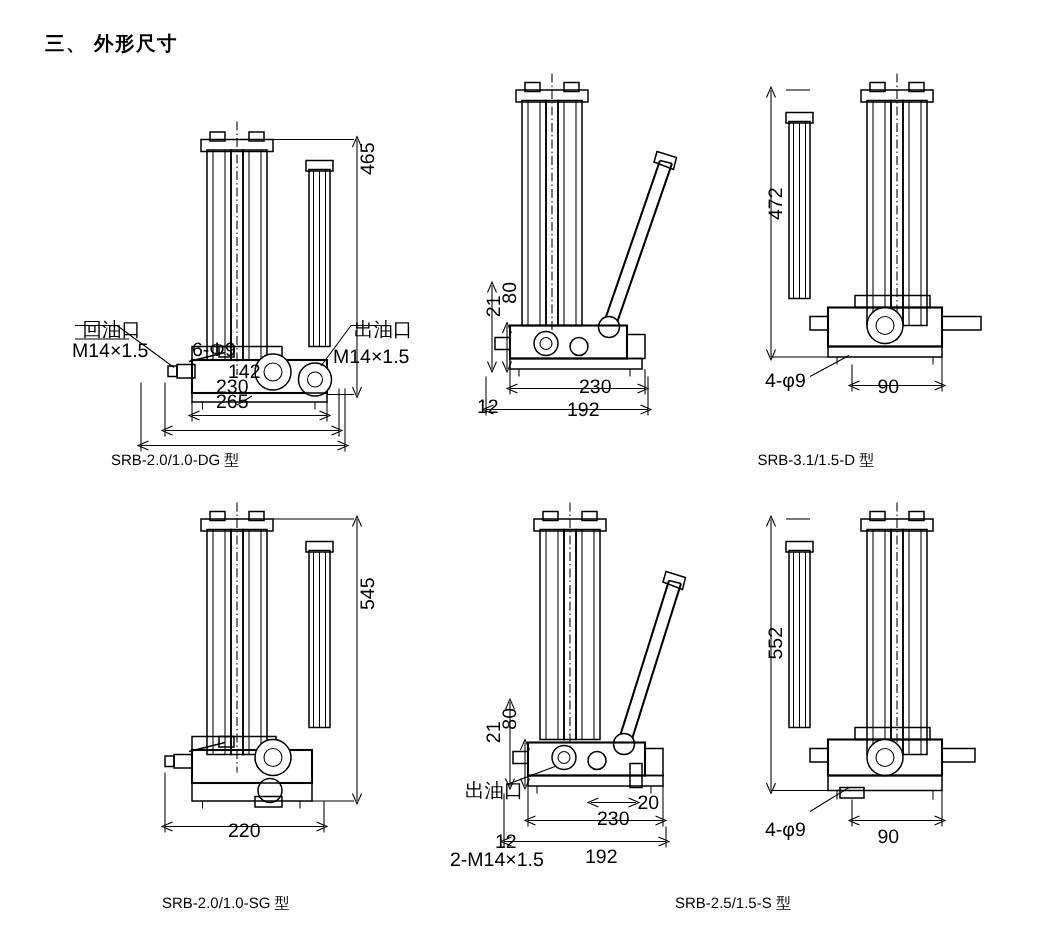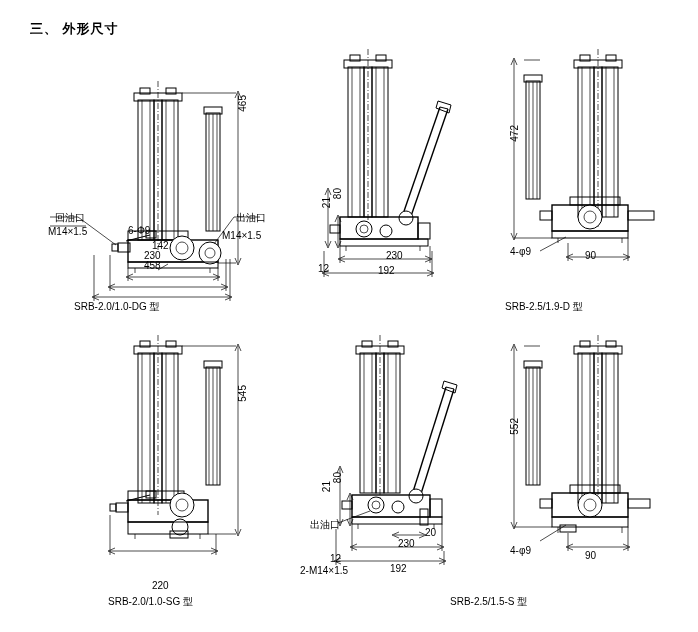--- a/index.html
+++ b/index.html
@@ -1,21 +1,21 @@
 <!DOCTYPE html>
 <html><head>
 <meta charset="utf-8">
 <style>
   html,body{margin:0;padding:0;background:#fff;}
   body{width:698px;height:632px;position:relative;overflow:hidden;
        font-family:"Liberation Sans","DejaVu Sans",sans-serif;color:#000;}
   .sect-title{position:absolute;left:30px;top:20px;font-size:13px;font-weight:bold;letter-spacing:1px;text-align:right;}
   .fig{position:absolute;}
   .cap{position:absolute;font-size:10px;white-space:nowrap;}
-  .lbl{position:absolute;font-size:10px;white-space:nowrap;}
+  .lbl{position:absolute;font-size:13px;white-space:nowrap;}
   .lbl.v{writing-mode:vertical-rl;transform:rotate(180deg);}
   svg{display:block;overflow:visible;}
   .ln{stroke:#000;stroke-width:1;fill:none;}
   .ln2{stroke:#000;stroke-width:1.4;fill:none;}
   .thin{stroke:#000;stroke-width:.7;fill:none;}
   .dash{stroke:#000;stroke-width:.7;fill:none;stroke-dasharray:6 2 1 2;}
   .wfill{fill:#fff;stroke:#000;stroke-width:1;}
 </style>
 </head>
 <body>
@@ -94,21 +94,21 @@
   <line class="thin" x1="20" y1="181" x2="56" y2="181"></line>
   <line class="thin" x1="204" y1="172" x2="184" y2="199"></line>
   <line class="thin" x1="204" y1="172" x2="230" y2="172"></line>
 
   <line class="thin" x1="128" y1="225" x2="138" y2="219"></line>
 </svg>
 </div>
 <div class="lbl v" style="left:237px;top:95px;">465</div>
 <div class="lbl" style="left:152px;top:240px;">142</div>
 <div class="lbl" style="left:144px;top:250px;">230</div>
-<div class="lbl" style="left:144px;top:260px;">458</div>
+<div class="lbl" style="left:144px;top:260px;">265</div>
 <div class="lbl" style="left:128px;top:225px;">6-Φ9</div>
 <div class="lbl" style="left:55px;top:211px;">回油口</div>
 <div class="lbl" style="left:48px;top:226px;">M14×1.5</div>
 <div class="lbl" style="left:236px;top:211px;">出油口</div>
 <div class="lbl" style="left:222px;top:230px;">M14×1.5</div>
 <div class="cap" style="left:74px;top:300px;">SRB-2.0/1.0-DG 型</div>
 
 <div class="fig" style="left:320px;top:45px;">
 <svg width="180" height="240" viewBox="0 0 180 240">
 
@@ -209,21 +209,21 @@
   <path class="thin" d="M123,209 L130,212 L123,215"></path>
   <line class="thin" x1="68" y1="198" x2="68" y2="216"></line>
   <line class="thin" x1="128" y1="193" x2="128" y2="216"></line>
 
   <line class="thin" x1="40" y1="206" x2="66" y2="192"></line>
 </svg>
 </div>
 <div class="lbl v" style="left:509px;top:125px;">472</div>
 <div class="lbl" style="left:510px;top:246px;">4-φ9</div>
 <div class="lbl" style="left:585px;top:250px;">90</div>
-<div class="cap" style="left:505px;top:300px;">SRB-2.5/1.9-D 型</div>
+<div class="cap" style="left:505px;top:300px;">SRB-3.1/1.5-D 型</div>
 
 <div class="fig" style="left:30px;top:335px;">
 <svg width="260" height="240" viewBox="0 0 260 240">
   <rect class="ln" x="108" y="18" width="16" height="150"></rect>
   <rect class="ln" x="124" y="18" width="8" height="150"></rect>
   <rect class="ln" x="132" y="18" width="16" height="150"></rect>
   <rect class="ln" x="104" y="11" width="48" height="8"></rect>
   <rect class="ln" x="110" y="6" width="10" height="6"></rect>
   <rect class="ln" x="136" y="6" width="10" height="6"></rect>
   <line class="thin" x1="112" y1="18" x2="112" y2="168"></line>
@@ -259,21 +259,21 @@
   <line class="thin" x1="178" y1="199" x2="206" y2="199"></line>
 
   <line class="thin" x1="80" y1="216" x2="186" y2="216"></line>
   <path class="thin" d="M85,213 L78,216 L85,219"></path>
   <path class="thin" d="M181,213 L188,216 L181,219"></path>
   <line class="thin" x1="80" y1="180" x2="80" y2="220"></line>
   <line class="thin" x1="186" y1="199" x2="186" y2="220"></line>
 </svg>
 </div>
 <div class="lbl v" style="left:237px;top:385px;">545</div>
-<div class="lbl" style="left:152px;top:580px;">220</div>
+<div class="lbl" style="left:152px;top:546px;">220</div>
 <div class="cap" style="left:108px;top:595px;">SRB-2.0/1.0-SG 型</div>
 
 <div class="fig" style="left:320px;top:335px;">
 <svg width="190" height="240" viewBox="0 0 190 240">
   <rect class="ln" x="40" y="18" width="16" height="140"></rect>
   <rect class="ln" x="56" y="18" width="8" height="140"></rect>
   <rect class="ln" x="64" y="18" width="16" height="140"></rect>
   <rect class="ln" x="36" y="11" width="48" height="8"></rect>
   <rect class="ln" x="42" y="6" width="10" height="6"></rect>
   <rect class="ln" x="68" y="6" width="10" height="6"></rect>

